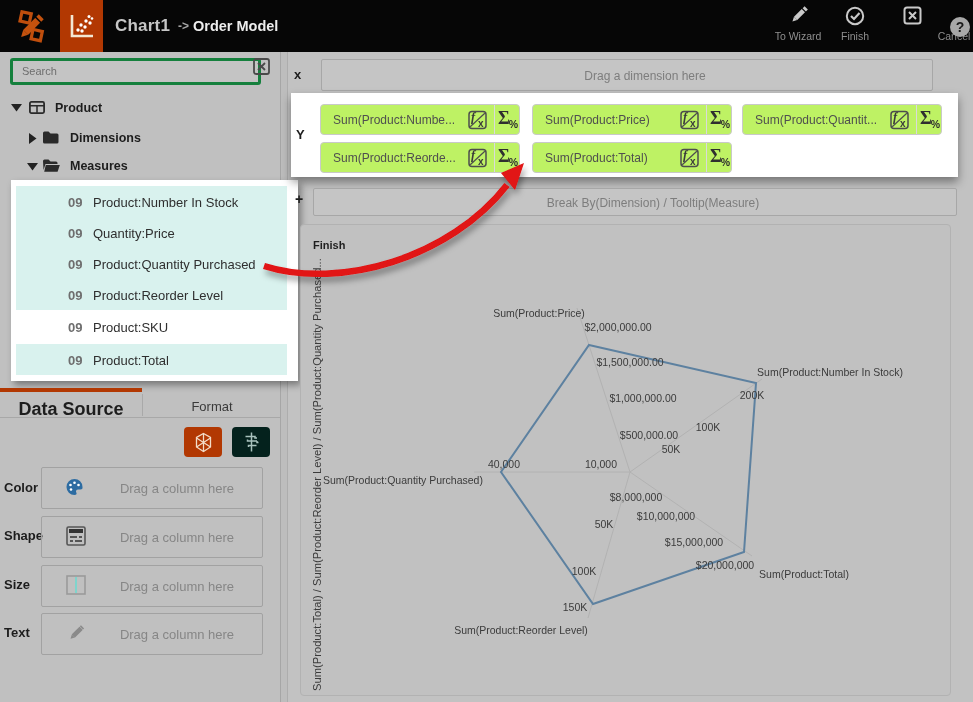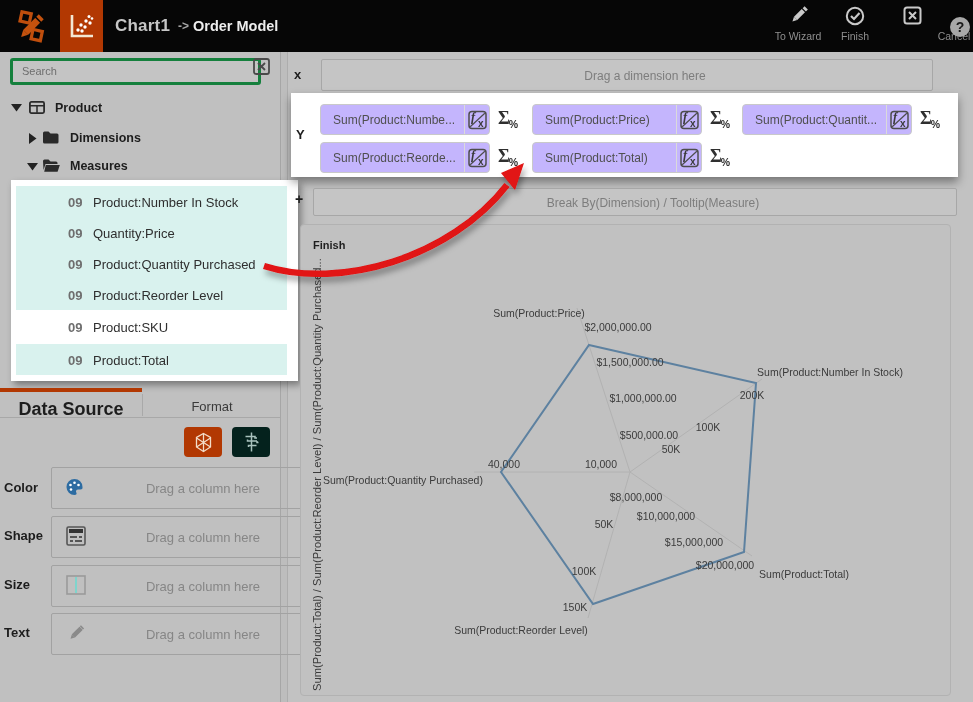--- a/index.html
+++ b/index.html
@@ -25,28 +25,28 @@
   .cyan{background:#d9f2ee;}
   .mnum{position:absolute;left:52px;top:50%;transform:translateY(-50%);font-size:13px;font-weight:bold;color:#6e6e6e;}
   .mtxt{position:absolute;left:77px;top:50%;transform:translateY(-50%);font-size:13px;color:#2f2f2f;}
   
   #tabbar{left:0;top:388px;width:280px;height:29px;border-bottom:1px solid #a8a8a8;}
   #tabora{left:0;top:388px;width:142px;height:4px;background:#b23802;}
   #tab1{left:0;top:399px;width:142px;text-align:center;font-size:18px;font-weight:bold;color:#1d1d1d;}
   #tab2{left:142px;top:399px;width:140px;text-align:center;font-size:13px;color:#3a3a3a;}
   .sqbtn{width:38px;height:30px;border-radius:4px;}
   .draglab{font-size:13px;font-weight:bold;color:#1d1d1d;text-align:left;width:46px;}
-  .dragbox{left:51px;width:220px;height:40px;border:1px solid #a2a2a2;border-radius:2px;padding-left:32px;}
+  .dragbox{left:41px;width:220px;height:40px;border:1px solid #a2a2a2;border-radius:2px;}
   .dragtxt{position:absolute;left:50px;right:0;top:50%;transform:translateY(-50%);
            text-align:center;font-size:13px;color:#868686;}
   
   .graybox{background:#c5c5c5;border:1px solid #a7a7a7;border-radius:2px;
            font-size:12px;color:#7d7d7d;text-align:center;padding-left:36px;box-sizing:border-box;}
   #ycard{left:291px;top:93px;width:667px;height:84px;background:#ffffff;box-shadow:0px 5px 9px rgba(0,0,0,0.40);}
-  .pill{position:absolute;width:170px;height:31px;background:#c4b5fd;border:1px solid #c9c9c9;border-radius:4px;box-sizing:border-box;}
+  .pill{position:absolute;width:200px;height:31px;background:#bef264;border:1px solid #c9c9c9;border-radius:4px;box-sizing:border-box;}
   .pilltxt{position:absolute;left:12px;top:50%;transform:translateY(-50%);font-size:12px;color:#4f4f4f;white-space:nowrap;}
   .pilldiv{position:absolute;right:24px;top:0;bottom:0;width:1px;background:#dadada;}
   .sig{position:absolute;font-size:18px;color:#2f2f2f;font-weight:600;font-family:"Liberation Serif",serif;}
   .sig span{font-size:10.5px;font-weight:bold;position:relative;top:4px;left:-1px;font-family:"Liberation Sans",sans-serif;}
   
   #chartpanel{left:300px;top:224px;width:651px;height:472px;background:#c1c1c1;border:1px solid #b2b2b2;border-radius:4px;box-sizing:border-box;}
   #charttitle{left:313px;top:239px;font-size:11px;font-weight:bold;color:#1f1f1f;}
   #rotlab{left:311px;top:691px;width:442px;font-size:11.2px;color:#3b3b3b;
           transform:rotate(-90deg);transform-origin:0 0;white-space:nowrap;}
   .clab{position:absolute;font-size:10.5px;color:#3b3b3b;white-space:nowrap;transform:translate(-50%,-50%);}

